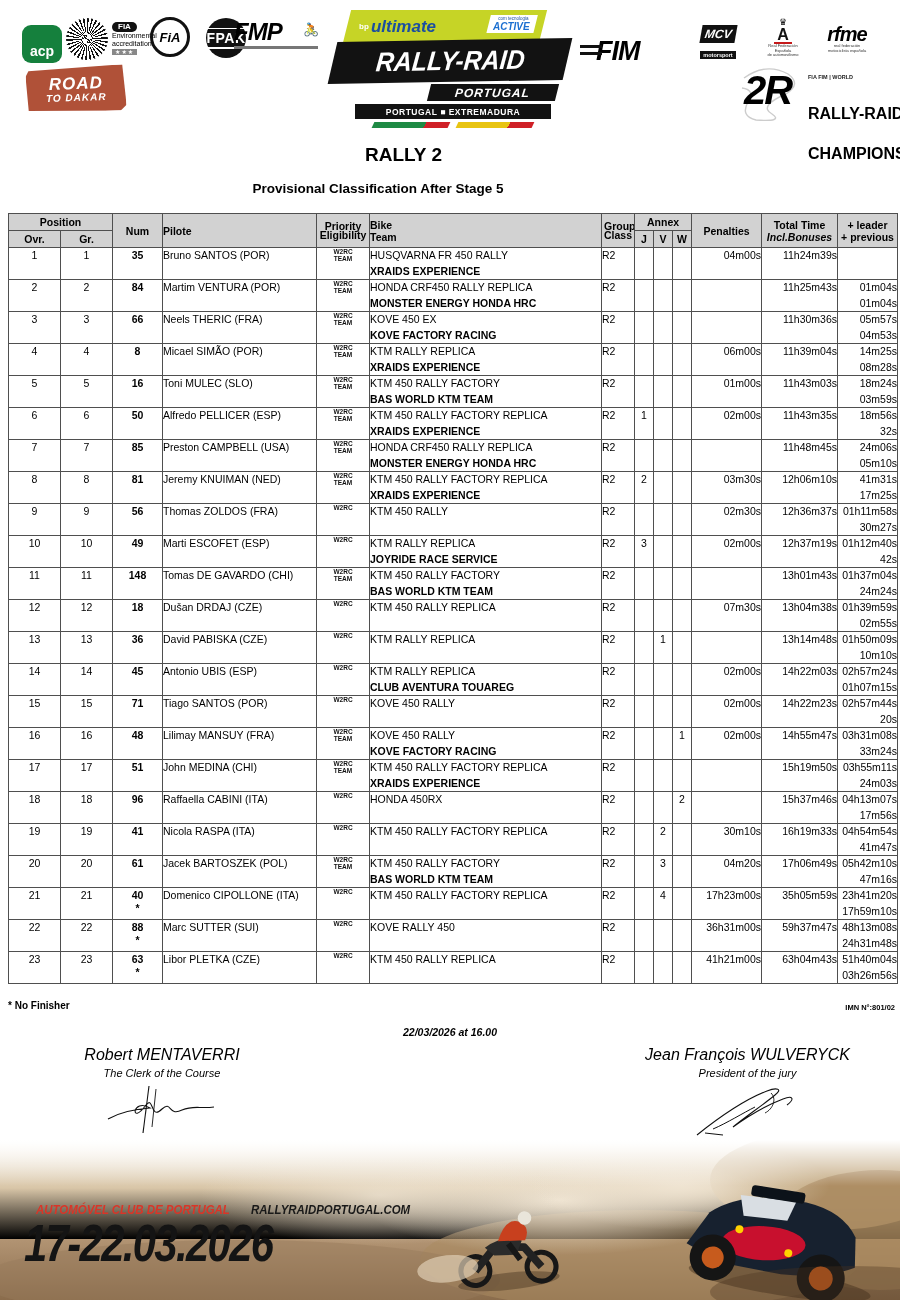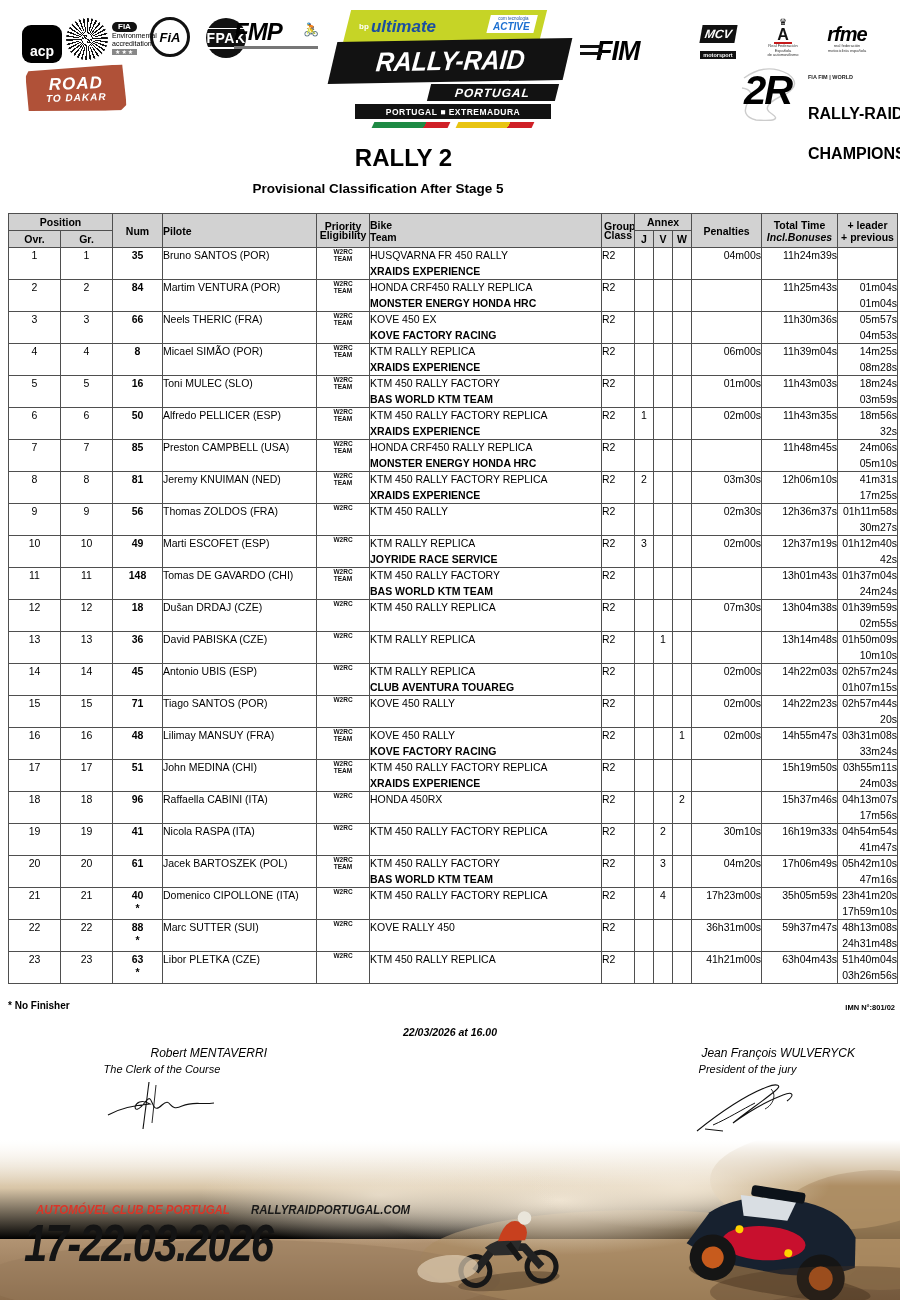--- a/index.html
+++ b/index.html
@@ -3,21 +3,21 @@
 <meta charset="utf-8">
 <style>
   html,body{margin:0;padding:0;}
   body{width:900px;height:1300px;background:#fff;font-family:"Liberation Sans",sans-serif;color:#000;overflow:hidden;position:relative;}
   .page{position:relative;width:900px;height:1300px;}
 
   
   .logoband{position:absolute;top:0;left:0;width:900px;height:138px;}
   .abs{position:absolute;}
 
-  .acp-box{top:25px;left:22px;width:40px;height:38px;background:#000000;border-radius:9px;color:#fff;
+  .acp-box{top:25px;left:22px;width:40px;height:38px;background:#15803d;border-radius:9px;color:#fff;
     font-weight:bold;font-size:14px;display:flex;align-items:flex-end;justify-content:center;padding-bottom:4px;box-sizing:border-box;}
   .fiaenv{top:16px;left:66px;width:108px;height:46px;display:flex;align-items:center;}
   .sunburst{width:42px;height:42px;border-radius:50%;background:repeating-conic-gradient(#141414 0 5deg,#fff 5deg 12deg);}
   .fiaenv-txt{margin-left:4px;font-size:7px;line-height:8px;}
   .fiaenv-oval{display:inline-block;background:#111;color:#fff;font-weight:bold;font-size:8px;border-radius:7px;padding:1px 6px;}
   .fiaenv-stars{color:#444;font-size:6px;letter-spacing:1px;background:#888;color:#fff;padding:0 3px;}
   .fia-circle{top:17px;left:150px;width:40px;height:40px;border:3px solid #111;border-radius:50%;box-sizing:border-box;
     display:flex;align-items:center;justify-content:center;font-weight:bold;font-size:13px;font-style:italic;}
   .fpak-circle{top:18px;left:206px;width:40px;height:40px;background:#111;border-radius:50%;display:flex;flex-direction:column;align-items:center;justify-content:center;color:#fff;}
   .fpak-circle .band{font-weight:bold;font-size:14px;letter-spacing:.5px;border-top:1px solid #fff;border-bottom:2px solid #ffffff;padding:1px 2px;}
@@ -63,21 +63,21 @@
   .rfme .name{font-weight:900;font-style:italic;font-size:20px;line-height:20px;letter-spacing:-1px;}
   .rfme .cap{font-size:4px;line-height:4.5px;color:#333;}
   .w2rc{top:66px;left:736px;width:160px;height:58px;}
   .w2rc .scrib{position:absolute;left:0;top:-6px;opacity:.5;}
   .w2rc .big{position:absolute;left:8px;top:2px;font-weight:900;font-size:40px;font-style:italic;letter-spacing:-2px;}
   .w2rc .txt{position:absolute;left:72px;top:8px;}
   .w2rc .fed{font-size:5.5px;font-weight:bold;color:#222;}
   .w2rc .l{font-weight:900;font-size:16px;line-height:11.5px;letter-spacing:0;margin-top:28px;}
 
   
-  .title{position:absolute;top:144px;left:0;width:807px;text-align:center;font-size:24px;font-weight:bold;}
+  .title{position:absolute;top:144px;left:0;width:807px;text-align:center;font-size:19px;font-weight:bold;}
   .subtitle{position:absolute;top:181px;left:0;width:756px;text-align:center;font-size:13.5px;font-weight:bold;}
 
   
   table.res{position:absolute;top:213px;left:8px;width:889px;border-collapse:collapse;table-layout:fixed;font-size:10.5px;}
   table.res th,table.res td{border:1px solid #4f4f4f;padding:0;box-sizing:border-box;overflow:hidden;}
   table.res thead th{background:#d2d2d2;font-weight:bold;height:17px;font-size:10.5px;vertical-align:middle;}
   th.small{font-size:9px;line-height:9px;}
   th.left{text-align:left;padding-left:4px;}
   th.bottom{vertical-align:bottom;padding-bottom:2px;}
   .ital{font-style:italic;}
@@ -91,21 +91,21 @@
   td .team{font-weight:bold;}
   td.prio{vertical-align:bottom;text-align:center;font-size:6.5px;font-weight:700;line-height:7px;padding-bottom:4px;color:#111;}
   td.grp{padding-left:2px;}
   td.numcell .l2{font-weight:bold;line-height:10px;padding-top:1px;text-align:center;}
 
   
   .footnote{position:absolute;top:1000px;left:8px;font-weight:bold;font-size:10px;}
   .imn{position:absolute;top:1003px;right:5px;font-weight:bold;font-size:7.5px;}
   .docdate{position:absolute;top:1026px;left:0;width:900px;text-align:center;font-weight:bold;font-size:10.5px;font-style:italic;}
   .sig{position:absolute;text-align:center;font-style:italic;}
-  .sig .nm{font-size:12px;text-align:right;}
+  .sig .nm{font-size:16px;}
   .sig .rl{font-size:11px;margin-top:3px;}
   .sig svg{margin-top:4px;}
   .sig-left{top:1046px;left:57px;width:210px;}
   .sig-right{top:1046px;left:640px;width:215px;}
 
   
   .banner{position:absolute;top:1140px;left:0;width:900px;height:160px;overflow:hidden;}
   .banner svg{position:absolute;top:0;left:0;}
   .banner .txtline{position:absolute;top:62px;left:36px;display:flex;gap:9px;align-items:baseline;white-space:nowrap;}
   .banner .club{color:#d93528;font-weight:900;font-style:italic;font-size:13px;transform:scaleX(.88);transform-origin:left;}

